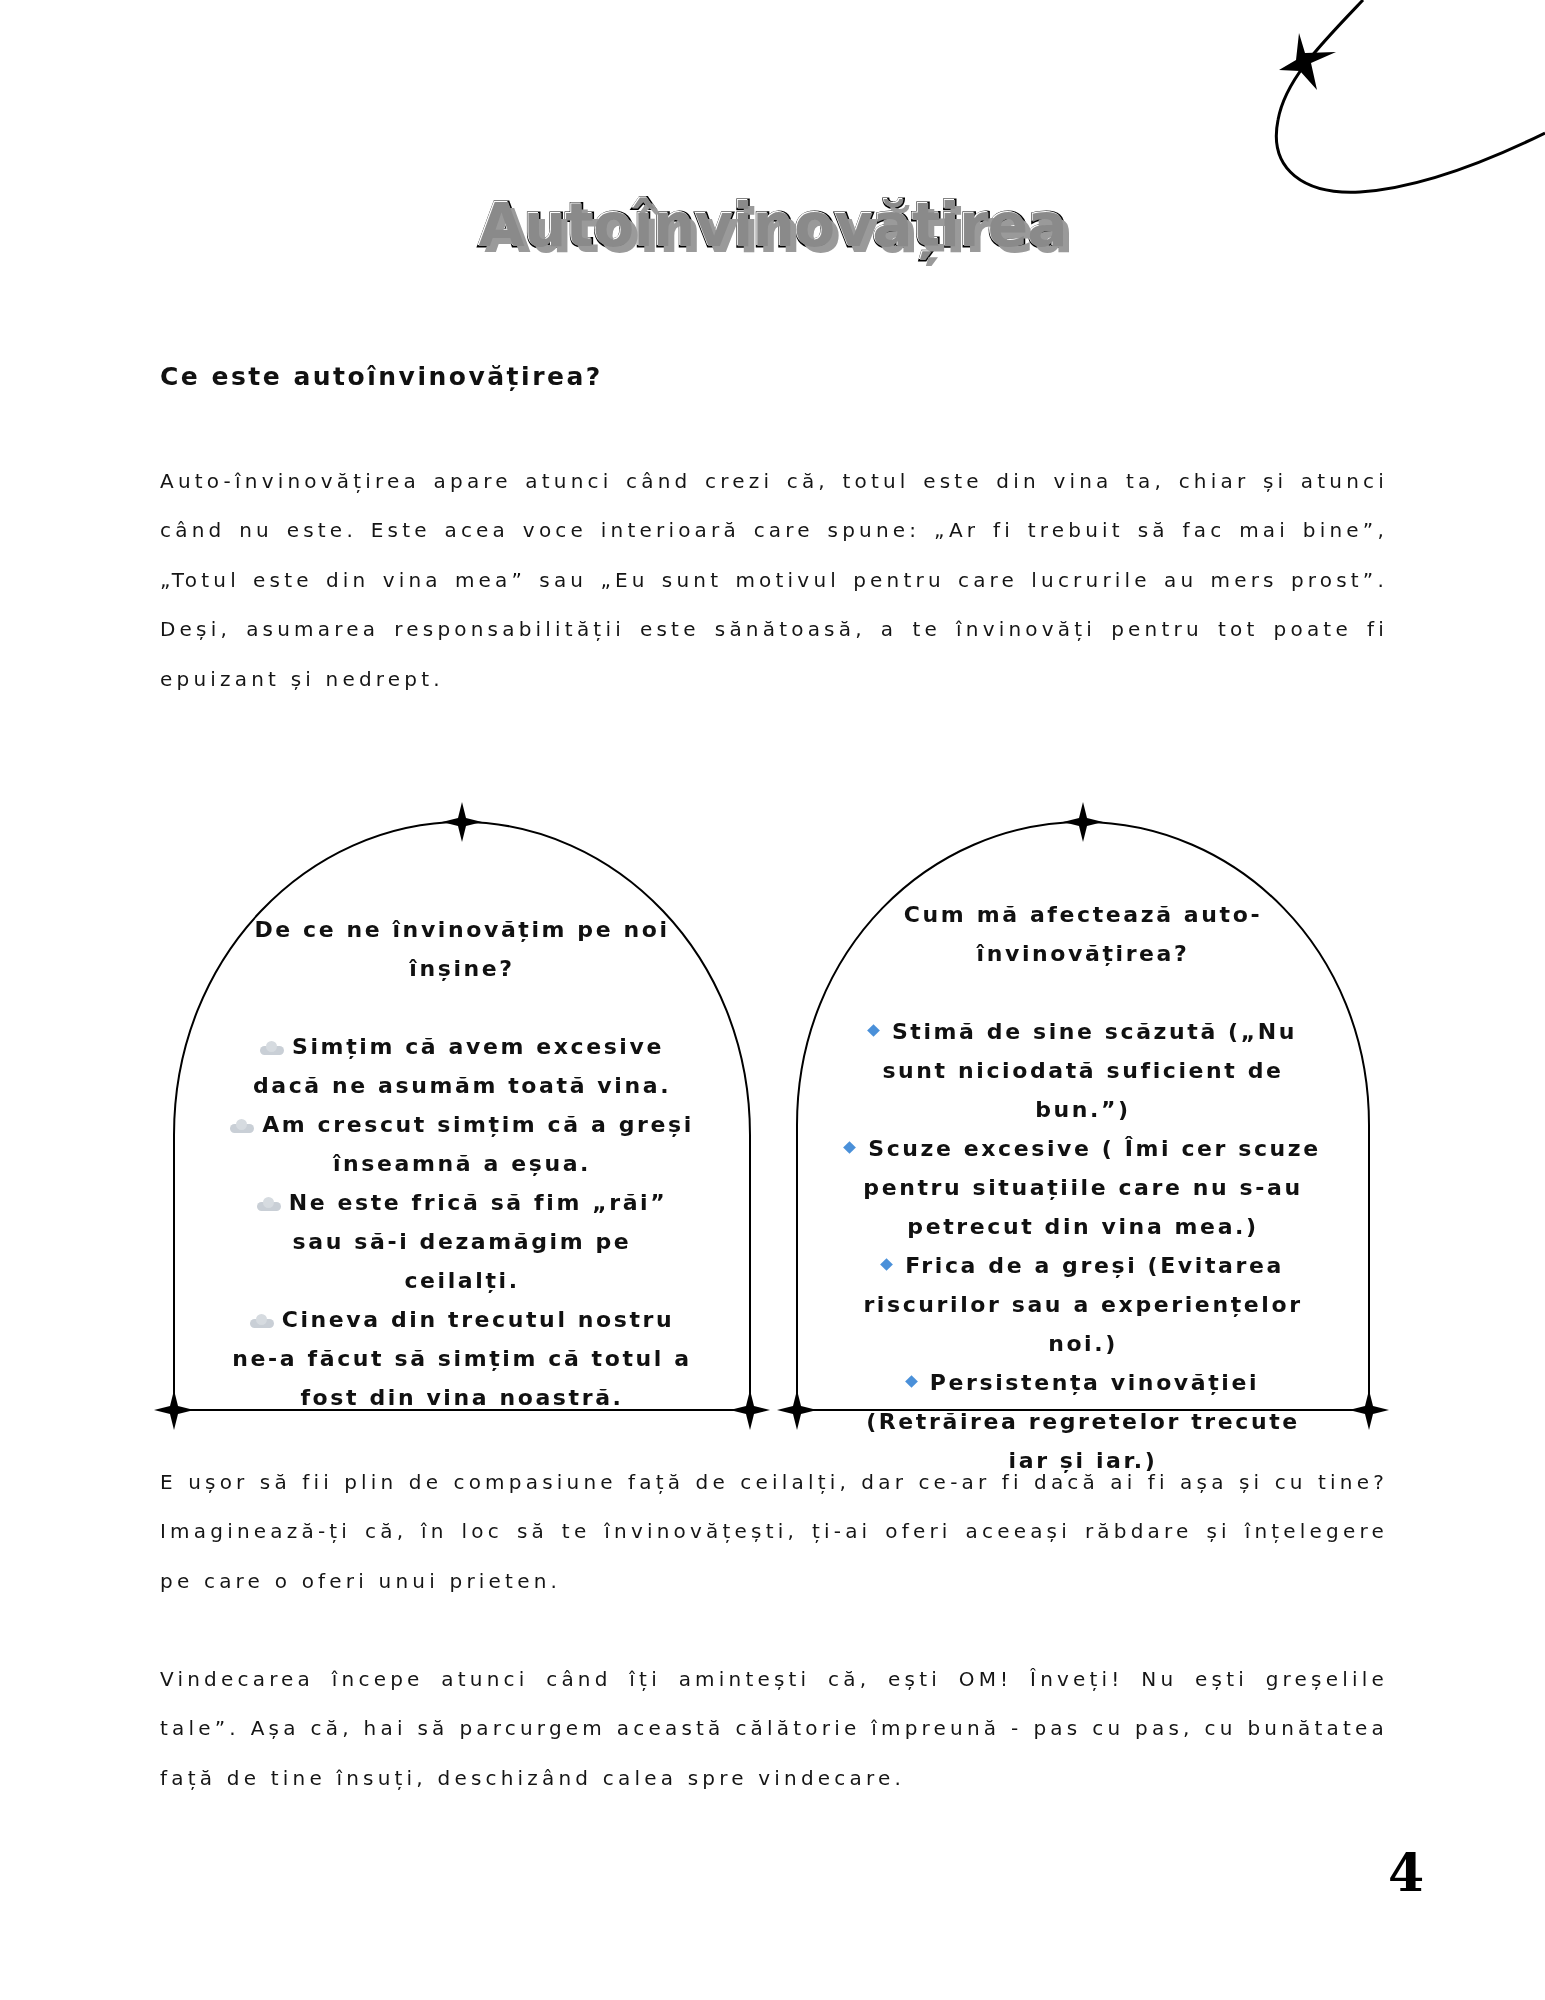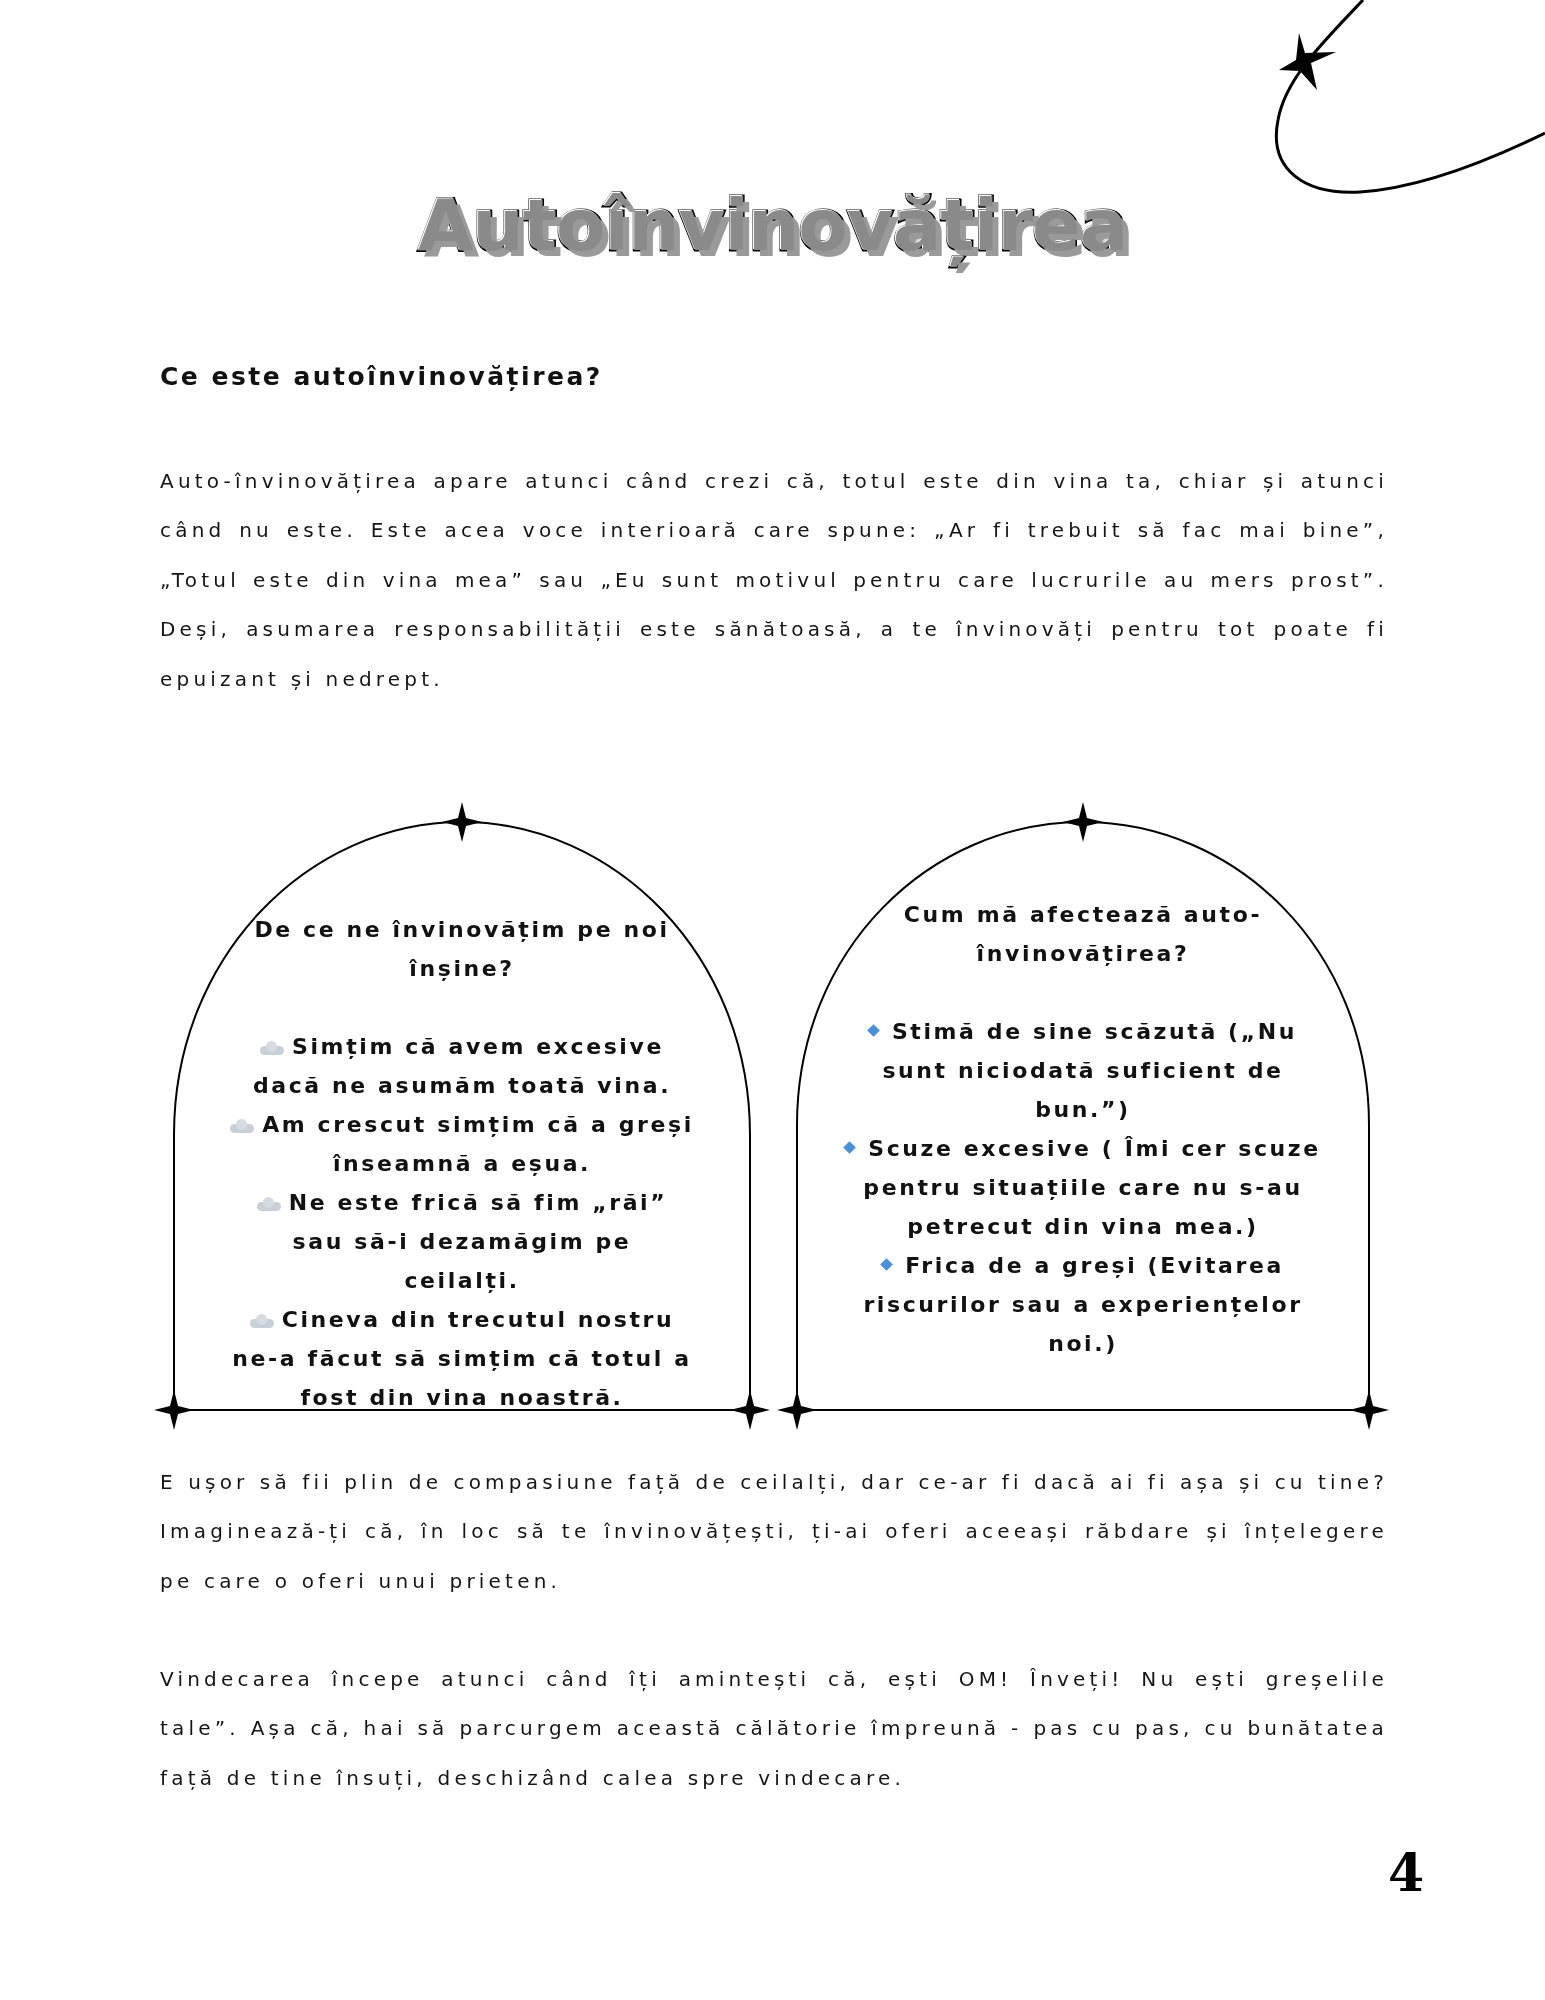--- a/index.html
+++ b/index.html
@@ -2,21 +2,21 @@
 <html><head>
 <meta charset="utf-8">
 <style>
   html, body { margin: 0; padding: 0; background: #ffffff; }
   body { width: 1545px; height: 2000px; position: relative; overflow: hidden; color: #111; }
 
   .orbit-deco { position: absolute; left: 1250px; top: 0; width: 295px; height: 210px; }
 
   .page-title {
     position: absolute; left: 0; top: 165px; width: 1545px; text-align: center;
-    font-family: "DejaVu Sans", sans-serif; font-weight: 700; font-size: 72px; letter-spacing: -1px;
+    font-family: "DejaVu Sans", sans-serif; font-weight: 700; font-size: 60px; letter-spacing: -1px;
     color: #8a8a8a;
     -webkit-text-stroke: 3px #000;
     paint-order: stroke fill;
     text-shadow: 6px 6px 0 #9a9a9a, -1px -1px 0 #fff;
     line-height: 120px;
   }
 
   .section-heading {
     position: absolute; left: 160px; top: 362px;
     font-family: "DejaVu Sans", sans-serif; font-weight: 700; font-size: 25px; letter-spacing: 2.5px;
@@ -93,20 +93,21 @@
     <path d="M2 605 L2 320 C 2 145, 135 17, 288 17 C 441 17, 574 145, 574 320 L574 605 Z" fill="none" stroke="#000" stroke-width="2"></path>
     <path d="M288 -3 L292 13 L308 17 L292 21 L288 37 L284 21 L268 17 L284 13 Z" fill="#000"></path>
     <path d="M2 585 L6 601 L22 605 L6 609 L2 625 L-2 609 L-18 605 L-2 601 Z" fill="#000"></path>
     <path d="M574 585 L578 601 L594 605 L578 609 L574 625 L570 609 L554 605 L570 601 Z" fill="#000"></path>
   </svg>
   <div class="arch-content">
     <span class="arch-heading">Cum mă afectează auto-învinovățirea?</span>
     <span class="item"><span class="diamond-icon"></span><span>Stimă de sine scăzută („Nu sunt niciodată suficient de bun.”)</span></span>
     <span class="item"><span class="diamond-icon"></span><span>Scuze excesive ( Îmi cer scuze pentru situațiile care nu s-au petrecut din vina mea.)</span></span>
     <span class="item"><span class="diamond-icon"></span><span>Frica de a greși (Evitarea riscurilor sau a experiențelor noi.)</span></span>
+    <span class="item"><span class="diamond-icon"></span><span>Persistența vinovăției (Retrăirea regretelor trecute iar și iar.)</span></span>
   </div>
 </div>
 
 <div class="para para-compassion">E ușor să fii plin de compasiune față de ceilalți, dar ce-ar fi dacă ai fi așa și cu tine? Imaginează-ți că, în loc să te învinovățești, ți-ai oferi aceeași răbdare și înțelegere pe care o oferi unui prieten.</div>
 
 <div class="para para-healing">Vindecarea începe atunci când îți amintești că, ești OM! Înveți! Nu ești greșelile tale”. Așa că, hai să parcurgem această călătorie împreună - pas cu pas, cu bunătatea față de tine însuți, deschizând calea spre vindecare.</div>
 
 <div class="page-number">4</div>
 
 </body></html>

